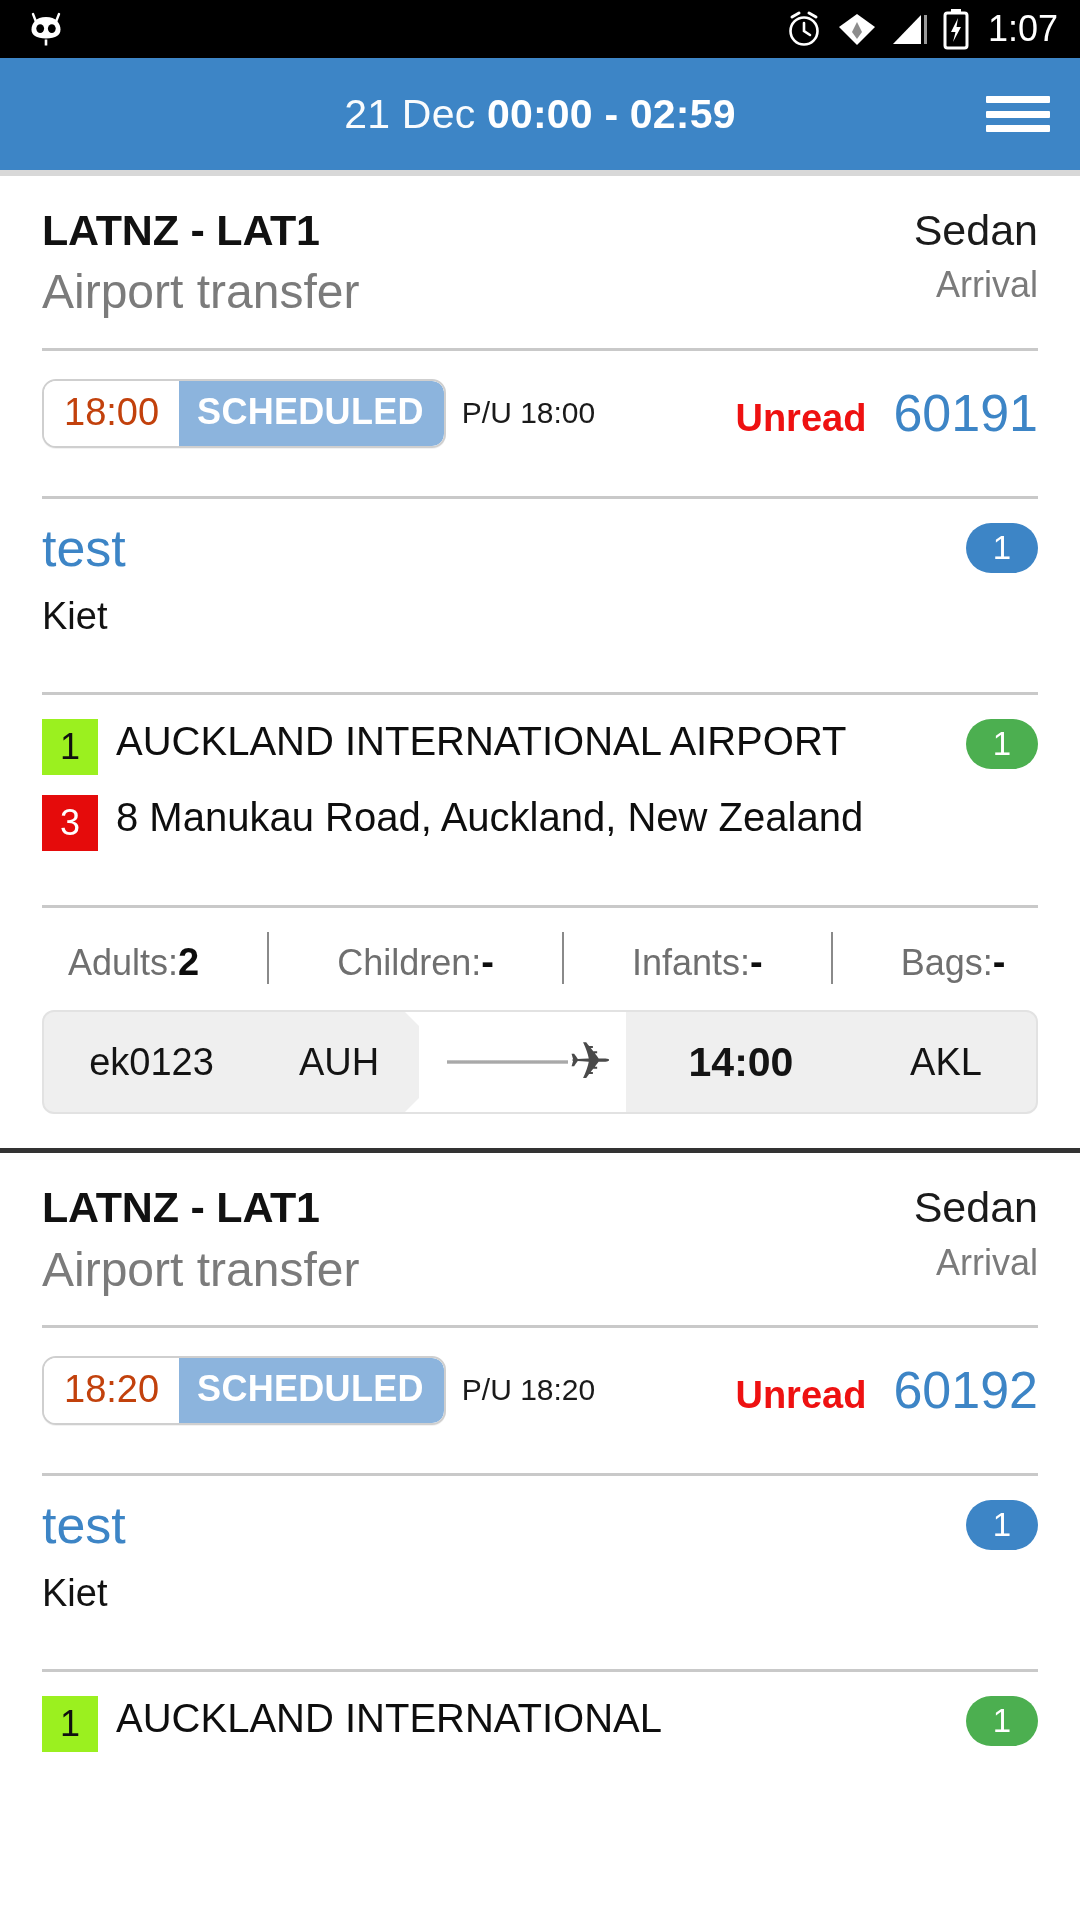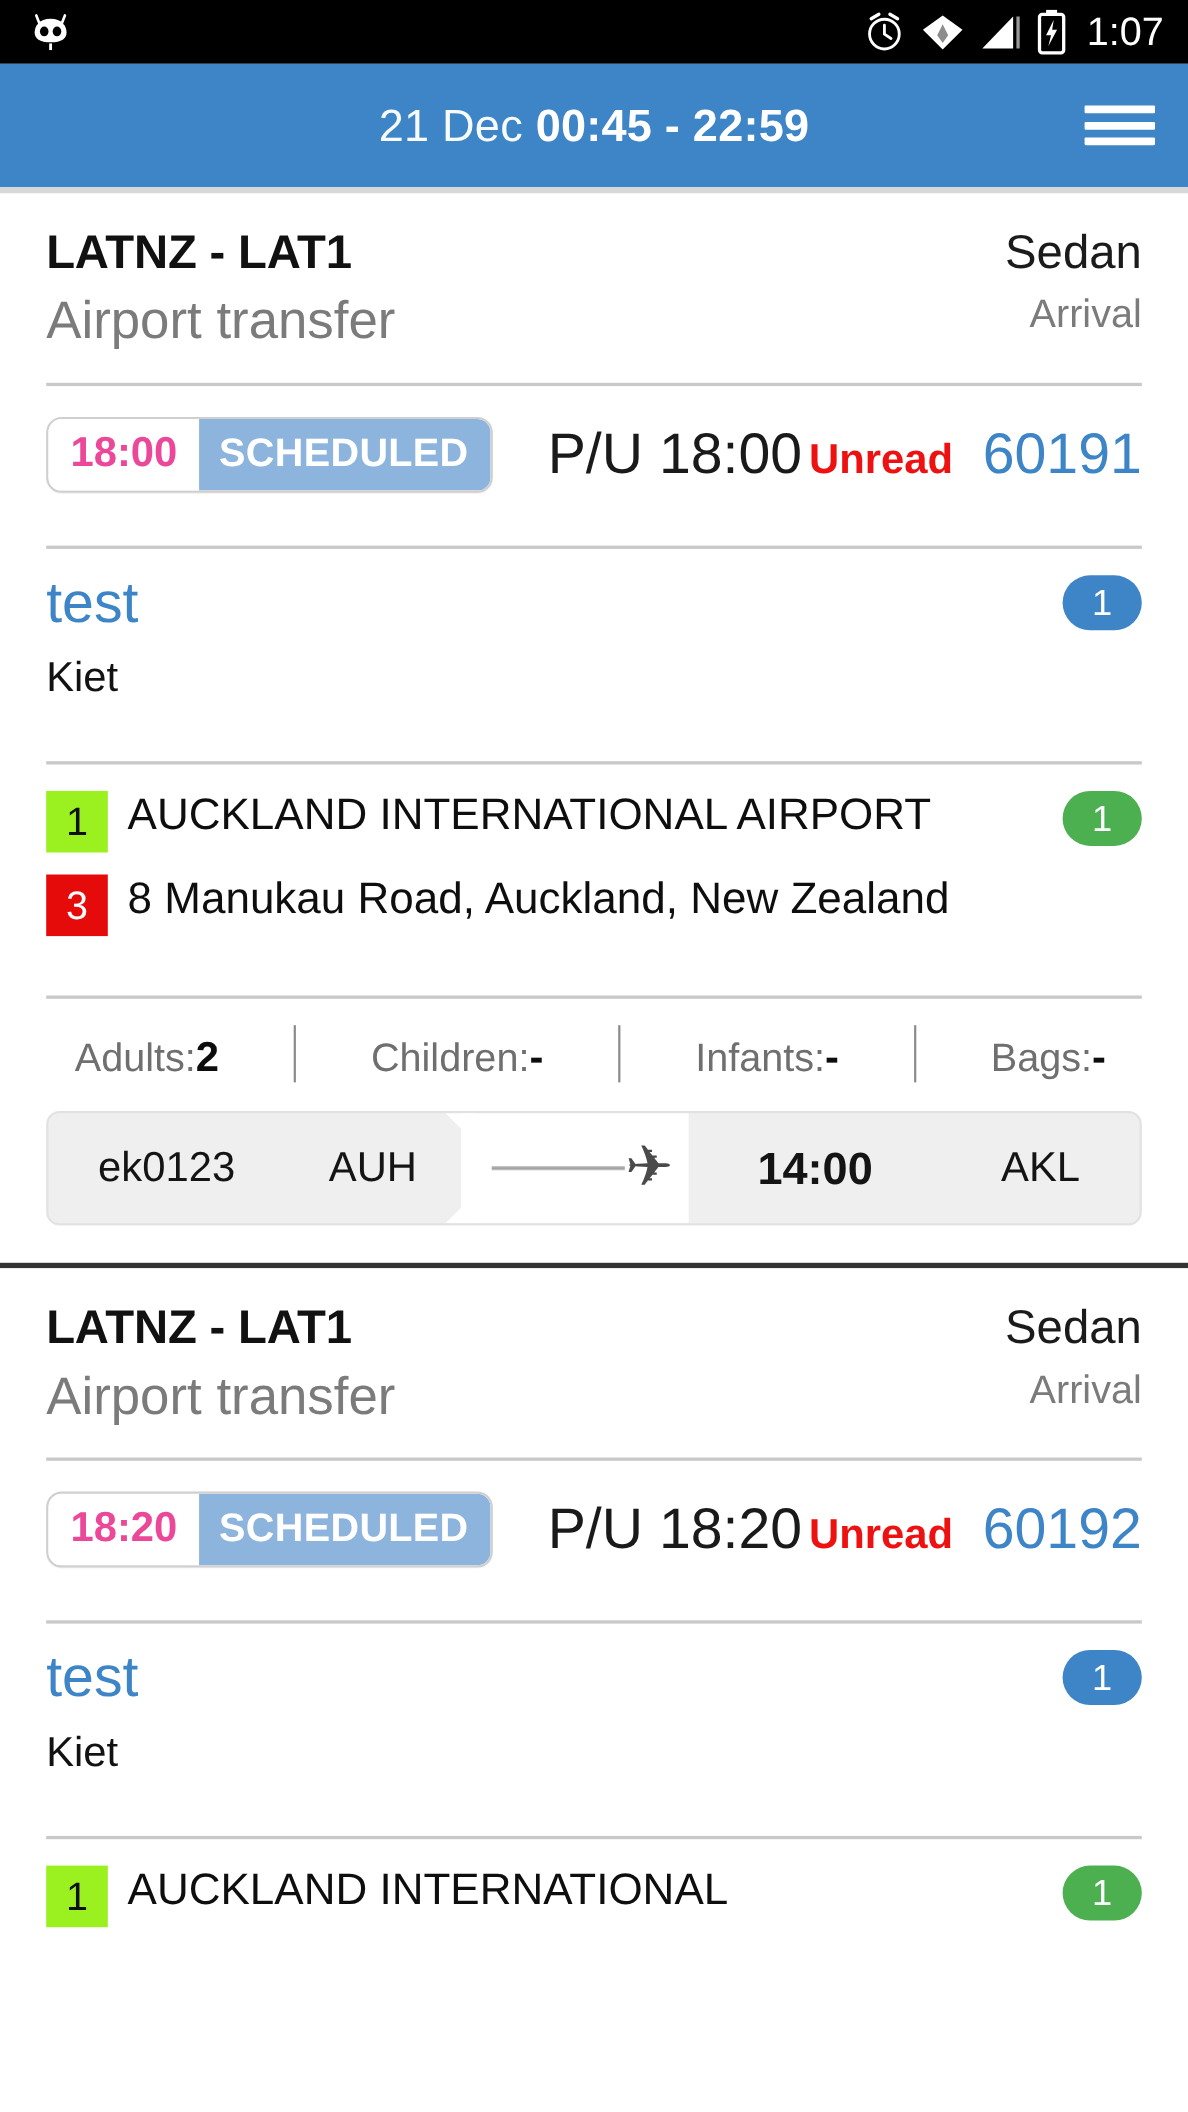--- a/index.html
+++ b/index.html
@@ -75,33 +75,33 @@
   .status-row{
     display:flex; align-items:center; padding:28px 0 26px 0;
     position:relative;
   }
   .time-pill{
     display:inline-flex; align-items:stretch; border:2px solid #cfcfcf;
     border-radius:14px; overflow:hidden; background:#ffffff;
     box-shadow:0 1px 0 rgba(0,0,0,.05);
   }
   .time-pill .tp-time{
-    font-size:38px; font-weight:bold; color:#ec4899;
+    font-size:38px; font-weight:normal; color:#c2410c;
     padding:10px 20px 12px 20px; display:flex; align-items:center;
     background:#ffffff;
   }
   .time-pill .tp-status{
     font-size:36px; font-weight:bold; color:#ffffff;
     background:#8cb4dd; padding:10px 20px 12px 18px;
     display:flex; align-items:center; border-radius:0 12px 12px 0;
     letter-spacing:0.3px;
     text-align:right;
   }
   .pu{
-    font-size:52px; color:#1a1a1a; margin-left:50px; white-space:nowrap;
+    font-size:30px; color:#1a1a1a; margin-left:16px; white-space:nowrap;
   }
   .status-right{
     margin-left:auto; display:flex; align-items:baseline; gap:27px;
   }
   .unread{ font-size:38px; font-weight:bold; color:#ee1111; }
   .jobno{ font-size:52px; color:#3d85c6; font-weight:400; line-height:1; }
 
   
   .cust-row{
     display:flex; align-items:center; justify-content:space-between;
@@ -210,21 +210,21 @@
       <rect x="3" y="5" width="22" height="35" rx="2.5" fill="none" stroke="#fff" stroke-width="3"></rect>
       <path d="M16 10 L9 24 L13.5 24 L11 34 L19 19 L14.5 19 Z" fill="#fff"></path>
     </svg>
     <div class="sb-time">1:07</div>
   </div>
 </div>
 
 <div class="appbar">
   <div class="appbar-title">
     <span class="date">21 Dec</span>
-    <span class="range">00:45 - 22:59</span>
+    <span class="range">00:00 - 02:59</span>
   </div>
   <div class="hamburger">
     <span></span>
       <span></span>
       <span></span>
   </div>
 </div>
 <div class="appbar-shadow"></div>
 
 <div class="list">

